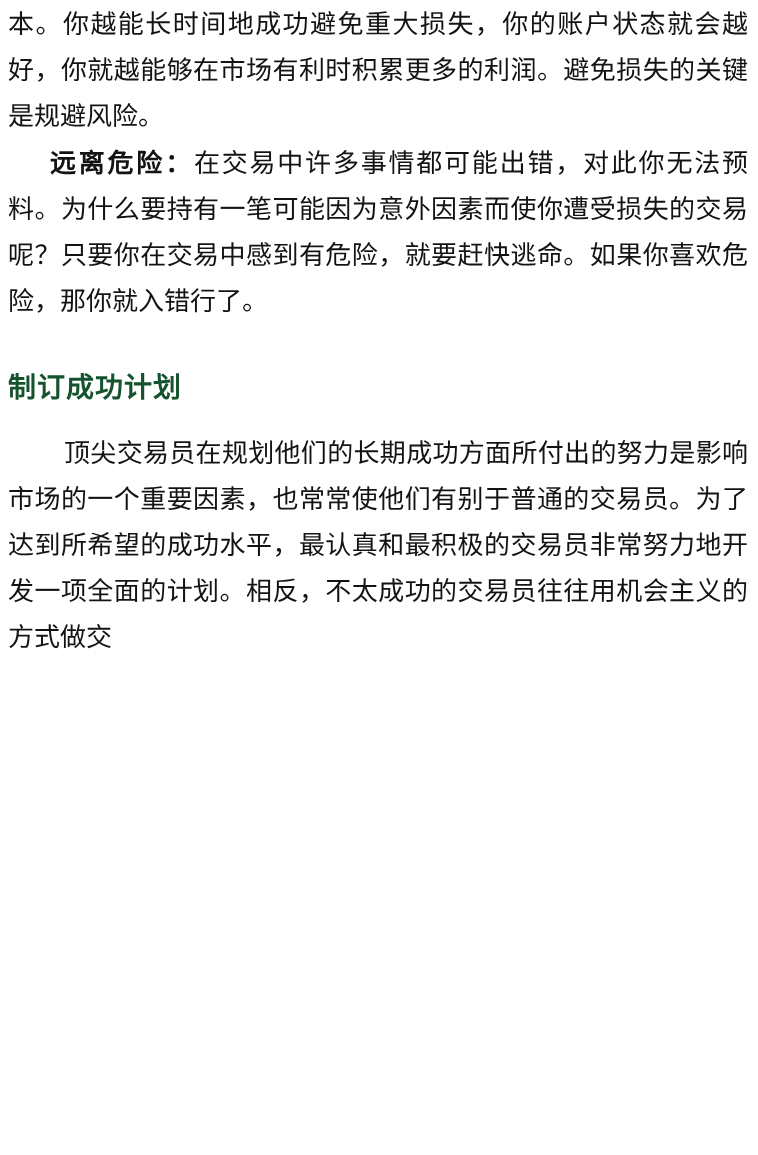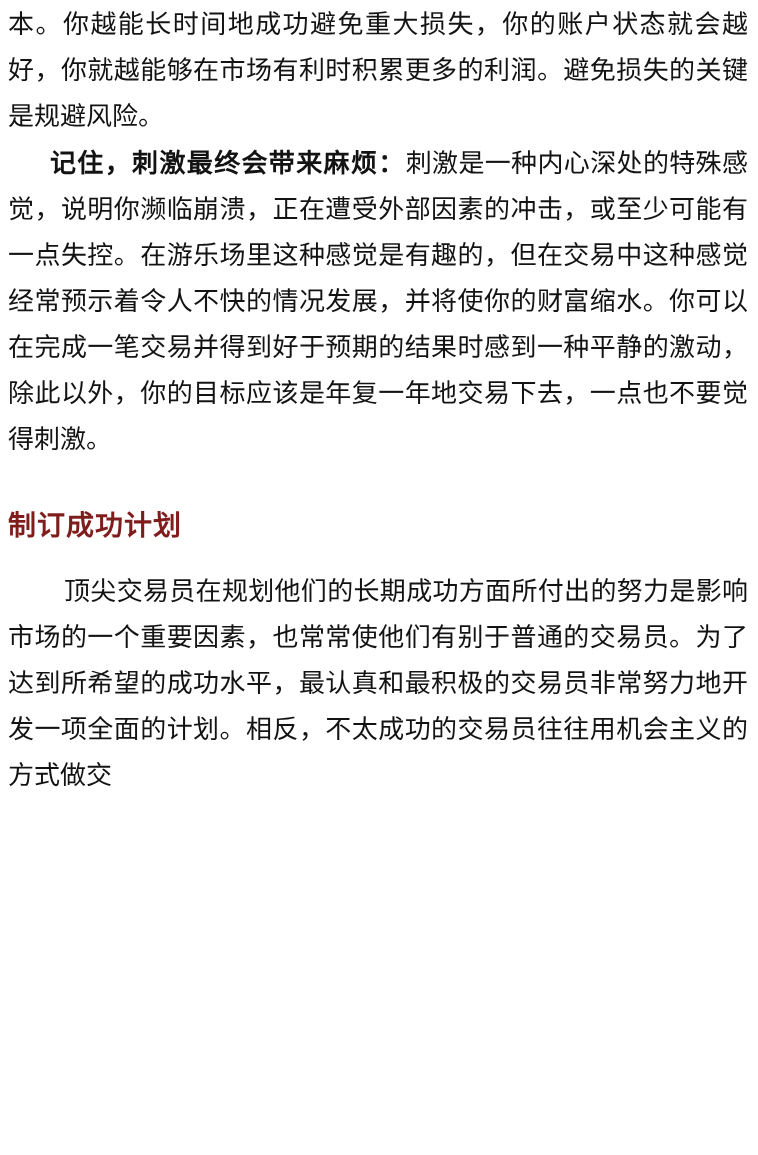--- a/index.html
+++ b/index.html
@@ -37,33 +37,33 @@
     font-family: "Liberation Sans", "DejaVu Sans", sans-serif;
     letter-spacing: 1px;
   }
   h2.section-heading {
     margin: 43px 0 23px 0;
     padding: 0;
     font-family: "Liberation Sans", "DejaVu Sans", sans-serif;
     font-weight: 700;
     font-size: 28px;
     line-height: 40px;
-    color: #7f1d1d;
+    color: #14532d;
     text-align: left;
     letter-spacing: 1px;
   }
 </style>
 </head>
 <body>
 
 <div class="page">
 
   <p class="para"><span>本。你越能长时间地成功避免重大损失，你的账户状态就会越好，你就越能够在市场有利时积累更多的利润。避免损失的关键是规避风险。</span></p>
 
 
+  <p class="para indent"><span class="lead">远离危险：</span><span>在交易中许多事情都可能出错，对此你无法预料。为什么要持有一笔可能因为意外因素而使你遭受损失的交易呢？只要你在交易中感到有危险，就要赶快逃命。如果你喜欢危险，那你就入错行了。</span></p>
 
-  <p class="para indent"><span class="lead">记住，刺激最终会带来麻烦：</span><span>刺激是一种内心深处的特殊感觉，说明你濒临崩溃，正在遭受外部因素的冲击，或至少可能有一点失控。在游乐场里这种感觉是有趣的，但在交易中这种感觉经常预示着令人不快的情况发展，并将使你的财富缩水。你可以在完成一笔交易并得到好于预期的结果时感到一种平静的激动，除此以外，你的目标应该是年复一年地交易下去，一点也不要觉得刺激。</span></p>
 
   <h2 class="section-heading">制订成功计划</h2>
 
   <p class="para indent-wide"><span>顶尖交易员在规划他们的长期成功方面所付出的努力是影响市场的一个重要因素，也常常使他们有别于普通的交易员。为了达到所希望的成功水平，最认真和最积极的交易员非常努力地开发一项全面的计划。相反，不太成功的交易员往往用机会主义的方式做交</span></p>
 
 </div>
 
 </body></html>

